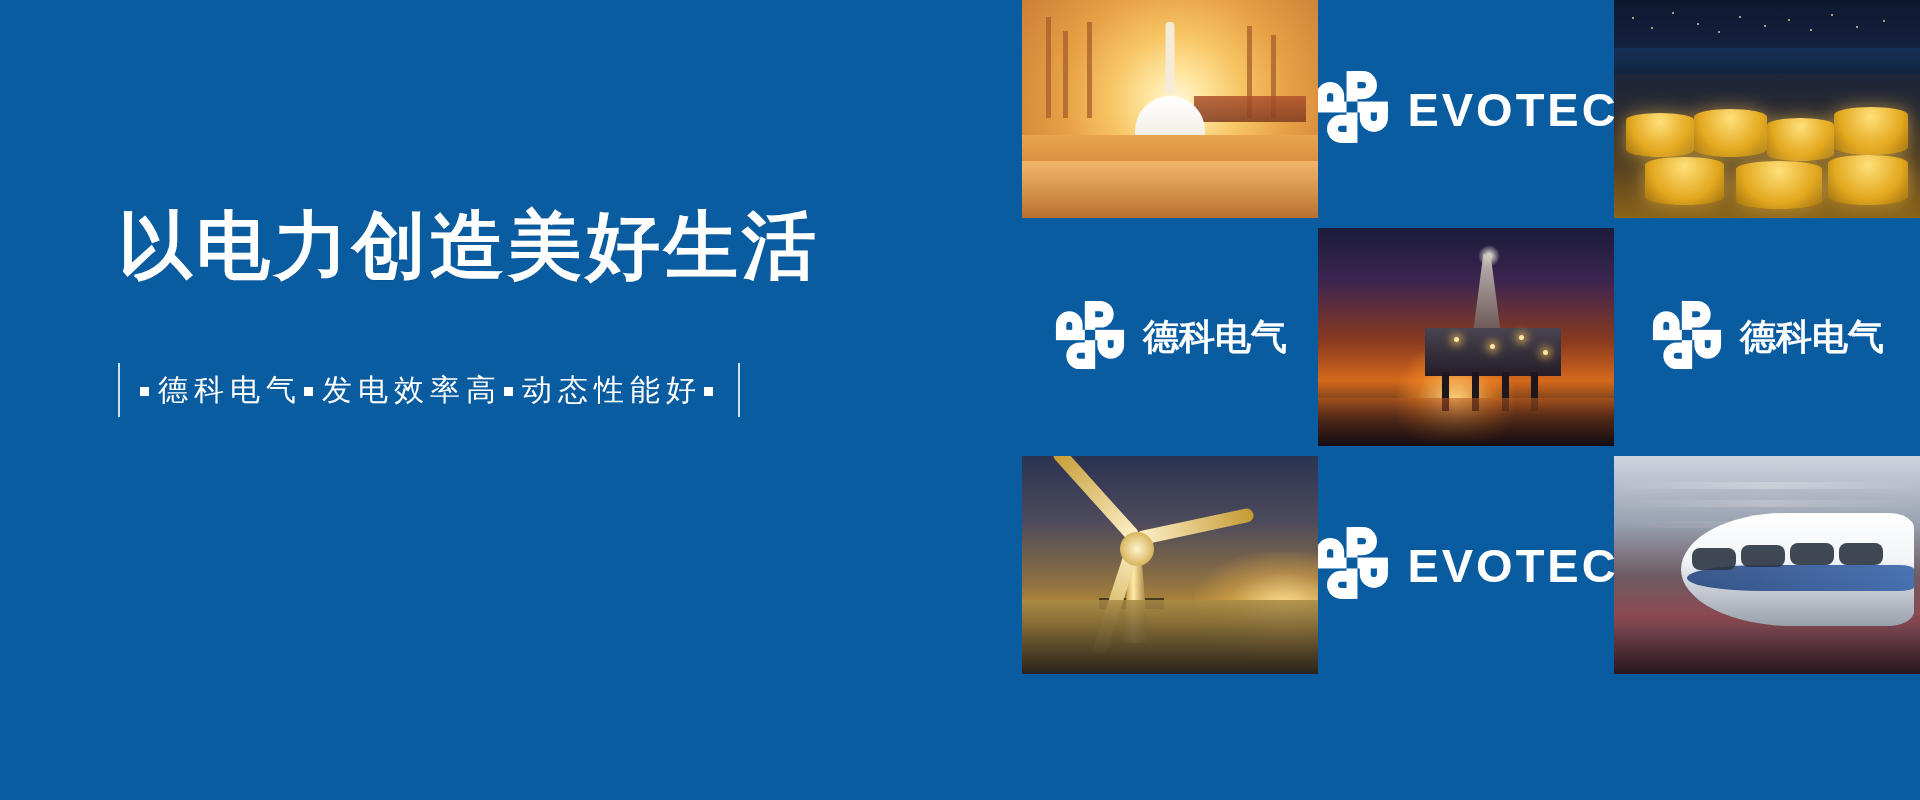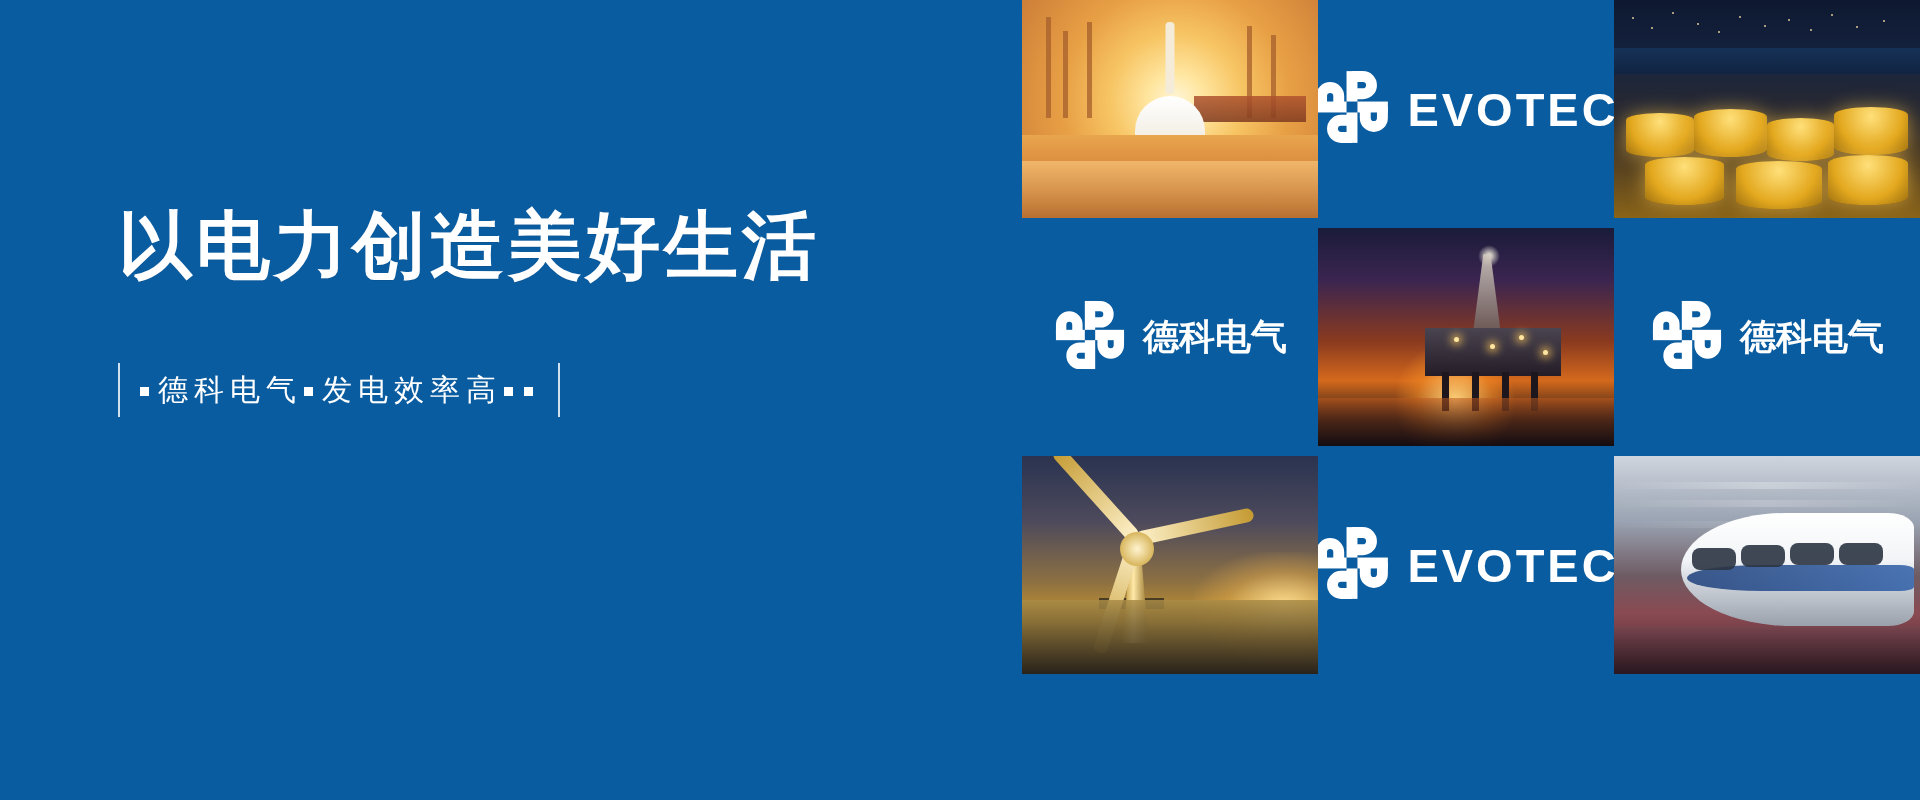--- a/index.html
+++ b/index.html
@@ -221,20 +221,21 @@
 
   <div class="sub-wrap">
     <span class="rule left" style="background: rgb(207, 224, 239);"></span>
 
     <span class="sub-items">
       <span class="sq"></span>
       <span class="sub-text">德科电气</span>
       <span class="sq"></span>
       <span class="sub-text">发电效率高</span>
       <span class="sq"></span>
+      <span class="sub-text">动态性能好</span>
       <span class="sq"></span>
     </span>
 
     <span class="rule right" style="background: rgb(207, 224, 239);"></span>
   </div>
 </div>
 
 <div class="grid">
 
   <div class="tile">

